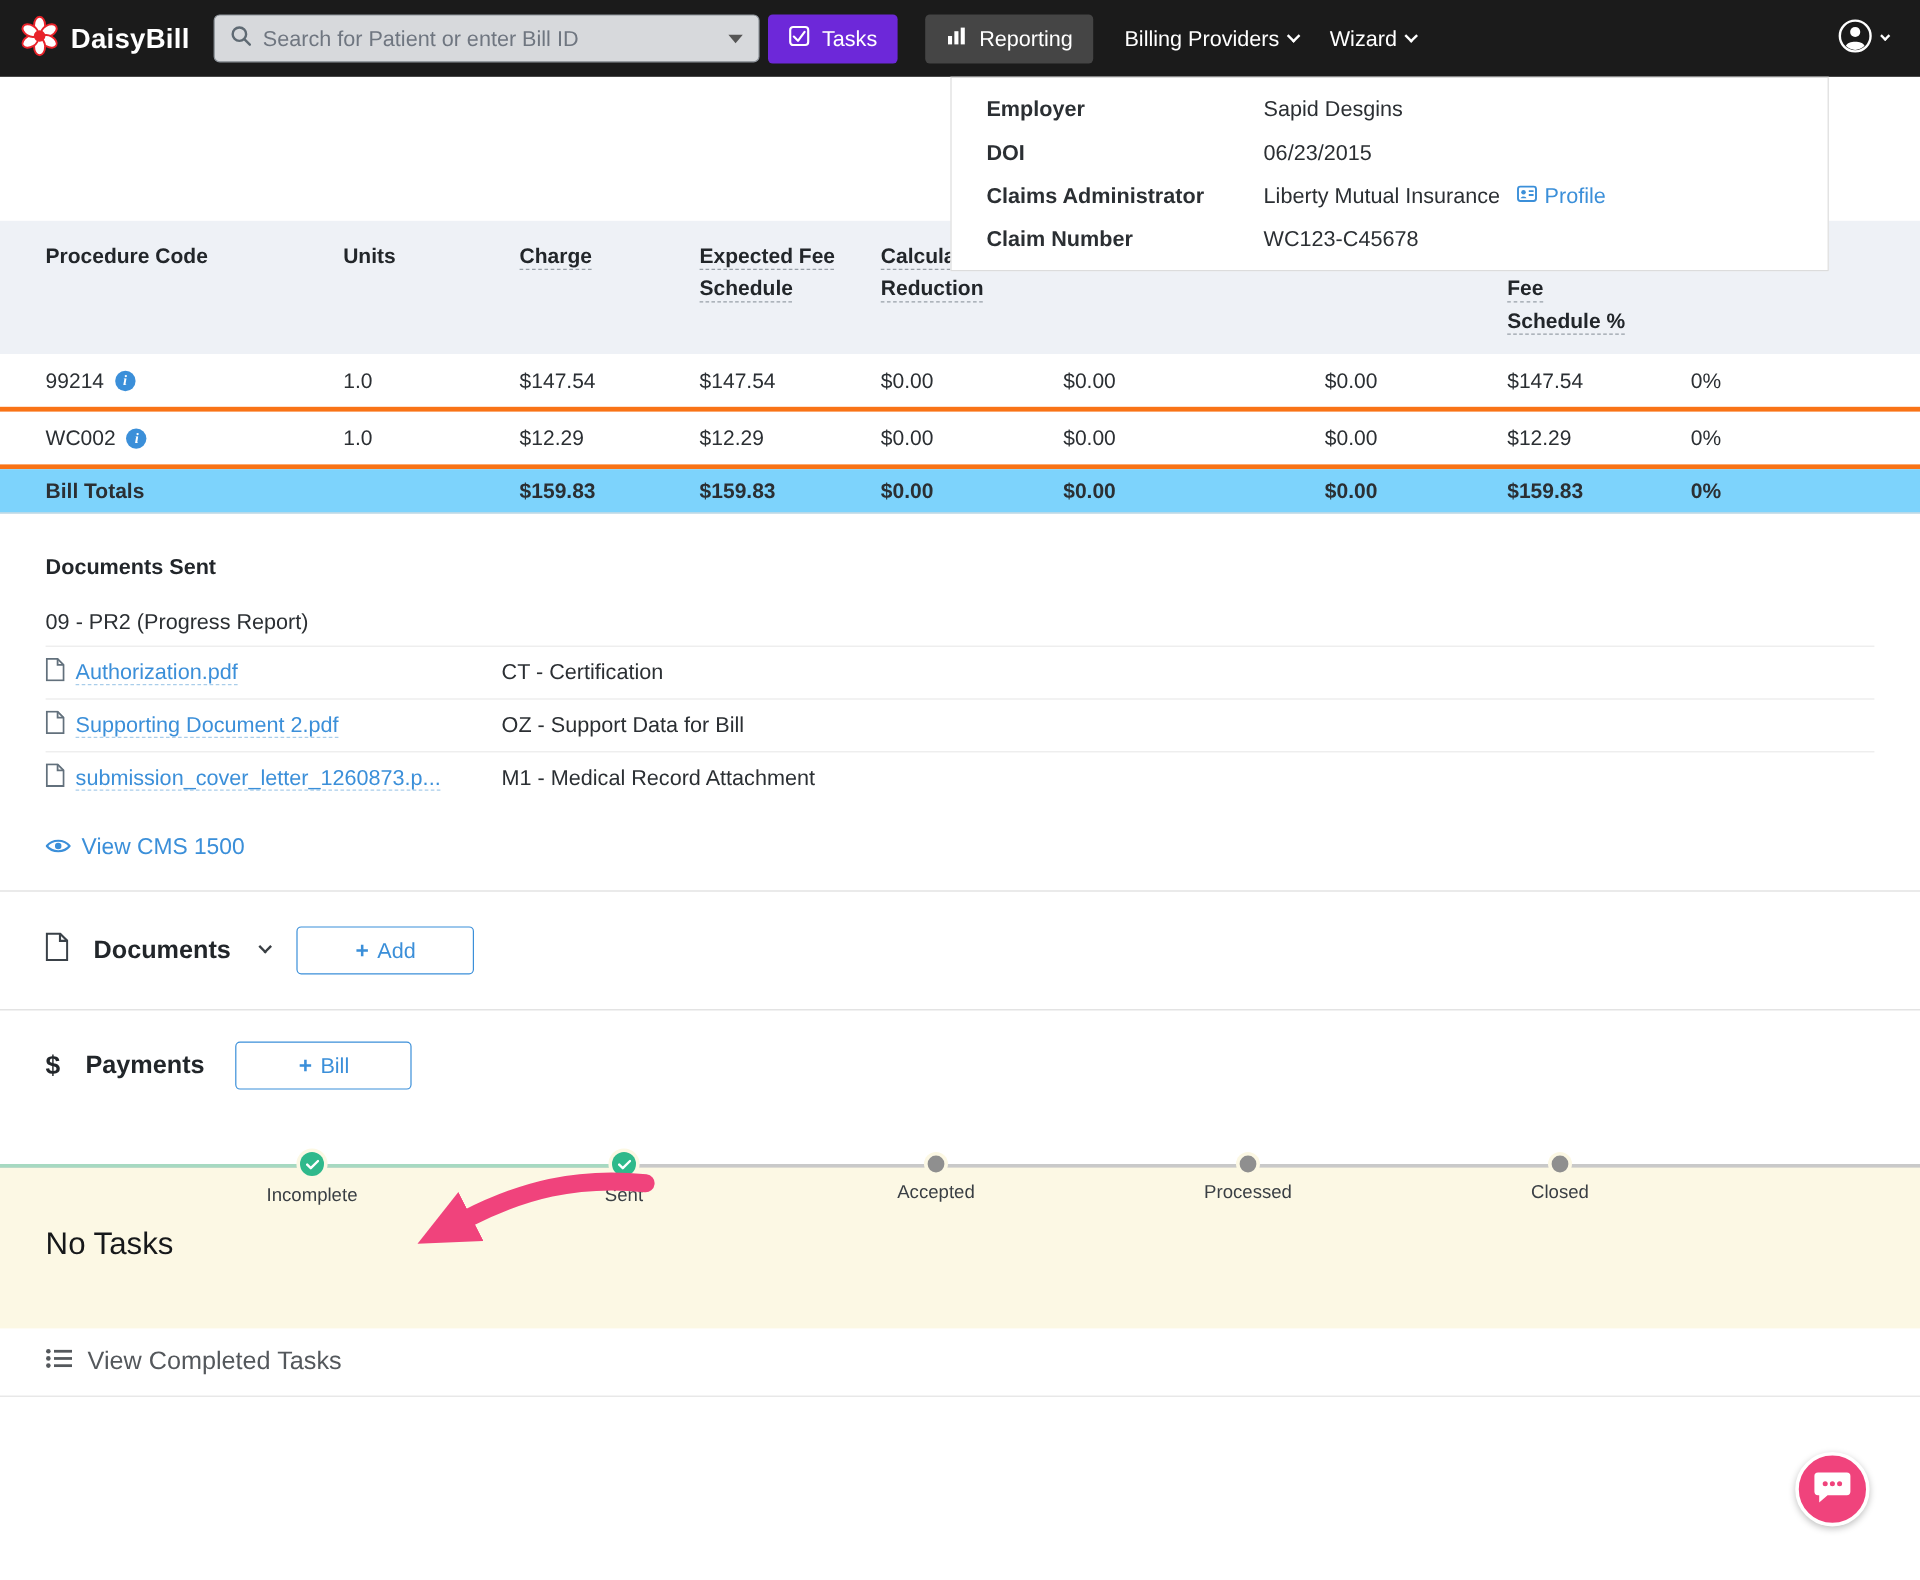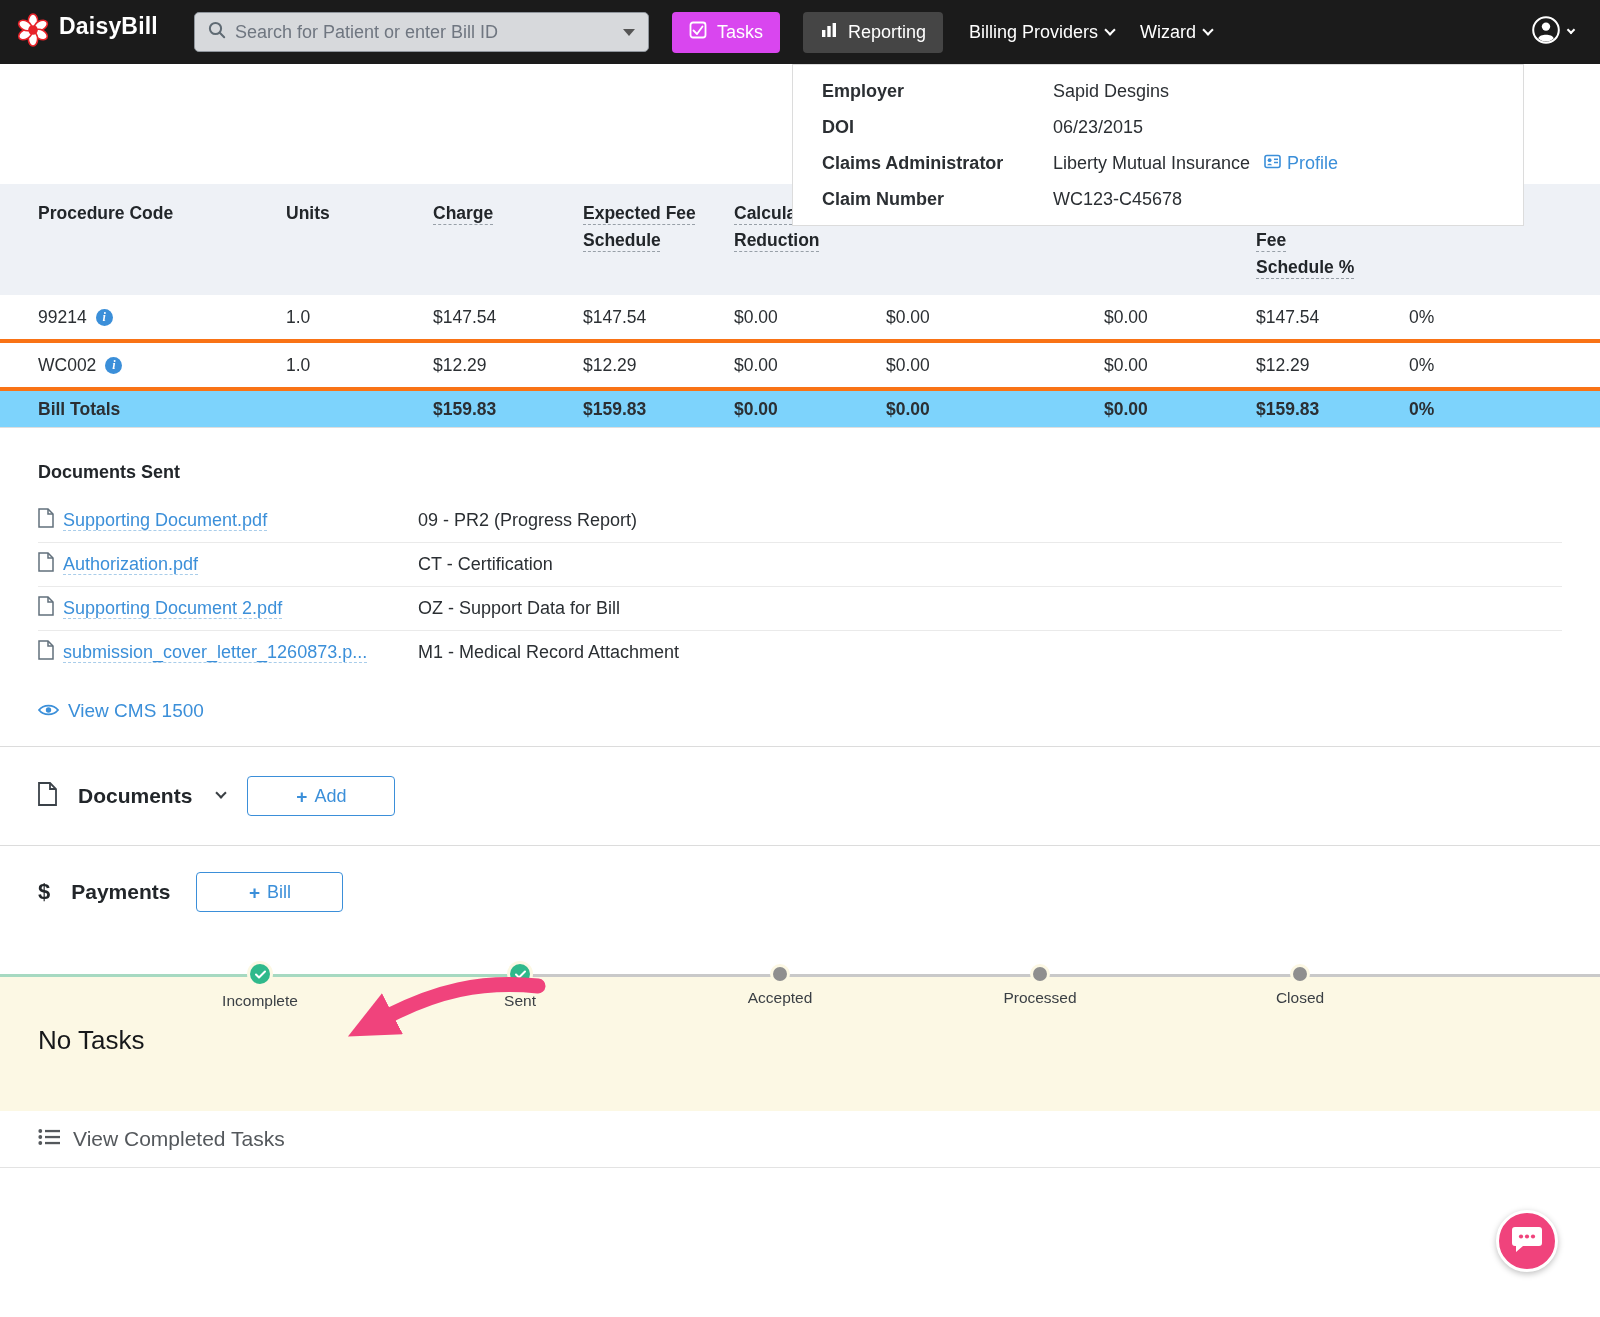--- a/index.html
+++ b/index.html
@@ -1,28 +1,28 @@
 <!DOCTYPE html>
 <html><head>
 <meta charset="utf-8">
 <style>
   *{box-sizing:border-box;margin:0;padding:0}
   html,body{width:1600px;height:1317px}
   body{font-family:"Liberation Sans","DejaVu Sans",sans-serif;background:#fff;color:#2b2f33;position:relative;overflow:hidden}
 
   
   .navbar{height:64px;background:#1b1b1b;display:flex;align-items:center;padding:0 26px 0 16px}
-  .brand{display:flex;align-items:flex-start;gap:9px;margin-right:36px;cursor:pointer}
+  .brand{display:flex;align-items:center;gap:9px;margin-right:20px;cursor:pointer}
   .brand-text{color:#fff;font-size:23px;font-weight:700;letter-spacing:.2px}
   .search-box{width:455px;height:40px;background:#d7d9dc;border:1px solid #8f959c;border-radius:5px;display:flex;align-items:center;padding:0 13px;gap:9px}
   .search-box input{flex:1;border:none;background:transparent;outline:none;font-size:18px;color:#333;font-family:inherit}
   .search-box input::placeholder{color:#6f7680}
   .search-caret{width:0;height:0;border-left:6px solid transparent;border-right:6px solid transparent;border-top:7px solid #555;cursor:pointer}
   .nav-btn{height:41px;border:none;border-radius:4px;color:#fff;font-size:18px;display:flex;align-items:center;gap:10px;padding:0 17px;cursor:pointer;font-family:inherit}
-  .nav-btn.tasks{background:#d946ef;margin-left:23px}
+  .nav-btn.tasks{background:#6d28d9;margin-left:7px}
   .nav-btn.reporting{background:#454545;margin-left:23px}
   .nav-link{color:#fff;font-size:18px;font-weight:400;display:flex;align-items:center;gap:8px;cursor:pointer;margin-left:26px}
   .chev{width:8px;height:8px;border-right:2px solid #fff;border-bottom:2px solid #fff;transform:rotate(45deg);margin-top:-5px}
   .chev.sm{width:6px;height:6px}
   .account{margin-left:auto;display:flex;align-items:center;gap:7px;cursor:pointer}
 
   
   .claim-panel{position:absolute;left:792px;top:64px;width:732px;background:#fff;border:1px solid #dcdcdc;padding:8px 0;z-index:2}
   .claim-row{display:grid;grid-template-columns:231px 1fr;padding:7px 29px;font-size:18px;align-items:center;line-height:22px}
   .claim-label{font-weight:700;color:#2b2f33}
@@ -254,27 +254,20 @@
     <div>$159.83</div>
     <div>0%</div>
   </div>
 </section>
 
 
 <section class="docs-sent">
   <div class="docs-title">Documents Sent</div>
   <div class="doc-rows">
     <div class="doc-row">
-      <a class="doc-link">
-        <span><svg width="16" height="20" viewBox="0 0 16 20">
-              <path d="M1 1 h9 l5 5 v13 h-14 z" fill="#fff" stroke="#62707c" stroke-width="1.5"></path>
-              <path d="M10 1 v5 h5" fill="none" stroke="#62707c" stroke-width="1.5"></path>
-            </svg></span>
-        <span class="fname">Supporting Document.pdf</span>
-      </a>
       <span class="doc-type">09 - PR2 (Progress Report)</span>
     </div>
     <div class="doc-row">
       <a class="doc-link">
         <span><svg width="16" height="20" viewBox="0 0 16 20">
               <path d="M1 1 h9 l5 5 v13 h-14 z" fill="#fff" stroke="#62707c" stroke-width="1.5"></path>
               <path d="M10 1 v5 h5" fill="none" stroke="#62707c" stroke-width="1.5"></path>
             </svg></span>
         <span class="fname">Authorization.pdf</span>
       </a>

